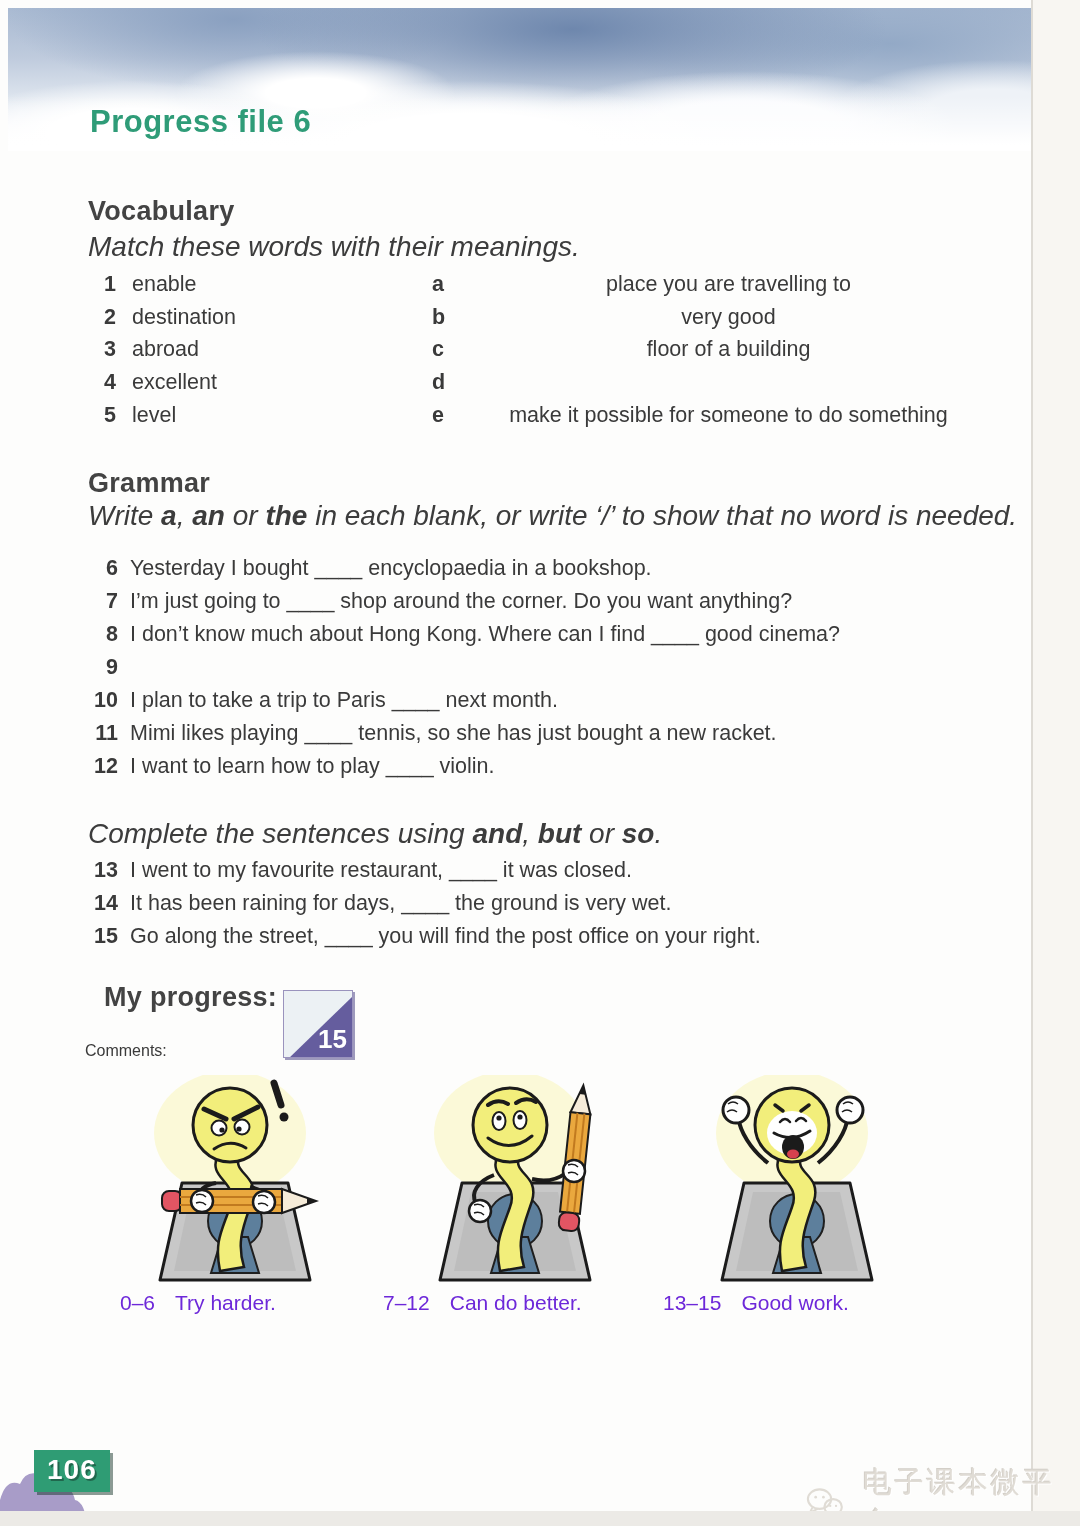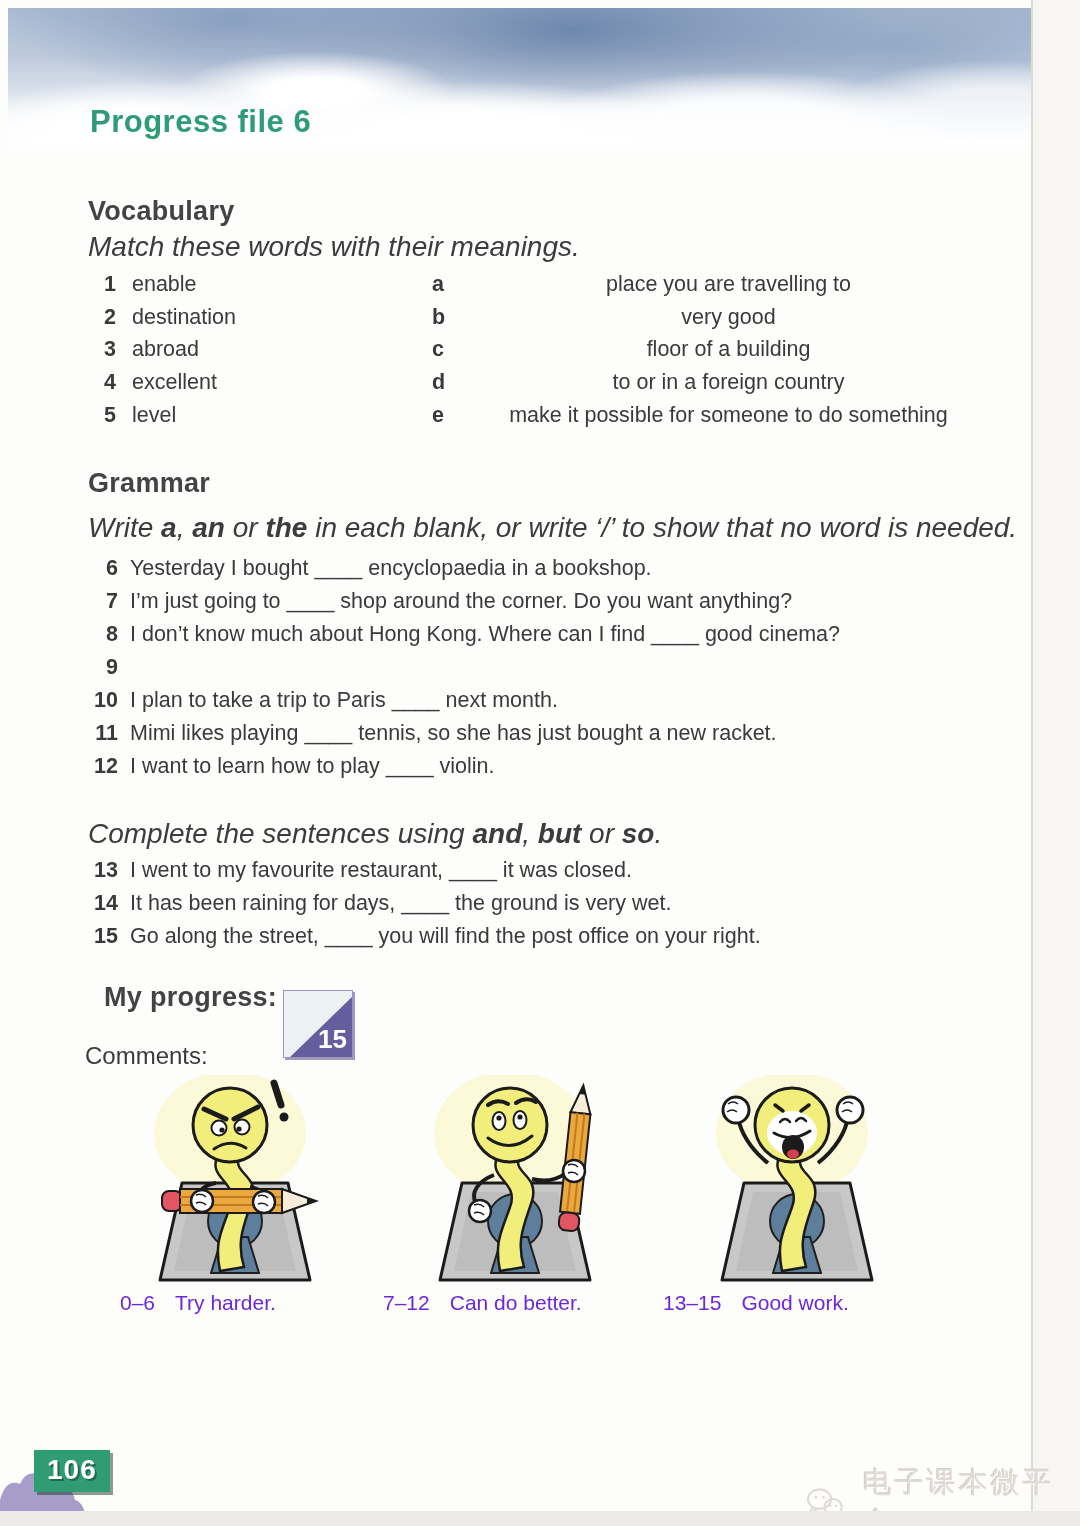--- a/index.html
+++ b/index.html
@@ -104,32 +104,31 @@
     <div class="vrow">
       <span class="vnum">3</span>
       <span class="vword">abroad</span>
       <span class="vletter">c</span>
       <span class="vmean">floor of a building</span>
     </div>
     <div class="vrow">
       <span class="vnum">4</span>
       <span class="vword">excellent</span>
       <span class="vletter">d</span>
-      <span class="vmean">to or in a foreign country</span>
     </div>
     <div class="vrow">
       <span class="vnum">5</span>
       <span class="vword">level</span>
       <span class="vletter">e</span>
       <span class="vmean">make it possible for someone to do something</span>
     </div>
   </div>
 
   <div class="h2" style="left:88px; top:468px;text-align:center;">Grammar</div>
-  <div class="instr" style="left:88px; top:512px;text-align:right;"><span>Write </span><span class="seg-b">a</span><span>, </span><span class="seg-b">an</span><span> or </span><span class="seg-b">the</span><span> in each blank, or write ‘/’ to show that no word is needed.</span></div>
+  <div class="instr" style="left:88px; top:500px;text-align:right;"><span>Write </span><span class="seg-b">a</span><span>, </span><span class="seg-b">an</span><span> or </span><span class="seg-b">the</span><span> in each blank, or write ‘/’ to show that no word is needed.</span></div>
 
   <div class="glist" style="top:556px;">
     <div class="grow">
       <span class="gnum">6</span>
       <span class="gtext">Yesterday I bought ____ encyclopaedia in a bookshop.</span>
     </div>
     <div class="grow">
       <span class="gnum">7</span>
       <span class="gtext">I’m just going to ____ shop around the corner. Do you want anything?</span>
     </div>
@@ -169,21 +168,21 @@
       <span class="gnum">15</span>
       <span class="gtext">Go along the street, ____ you will find the post office on your right.</span>
     </div>
   </div>
 
   <div class="h2" style="left:104px; top:982px;">My progress:</div>
   <div class="score-box">
     <div class="score-tri"></div>
     <div class="score-num">15</div>
   </div>
-  <div style="position:absolute; left:85px; top:1042px; font-size:24px;">Comments:</div>
+  <div style="position:absolute; left:85px; top:1042px; font-size:16px;">Comments:</div>
 
   <svg class="figure" style="left:118px; top:1075px;" viewBox="0 0 230 215">
     <ellipse cx="112" cy="58" rx="76" ry="62" fill="#fbf9d8"></ellipse>
     <polygon points="42,205 192,205 170,108 64,108" fill="#c8c8c8" stroke="#1b1b1b" stroke-width="3" stroke-linejoin="round"></polygon>
     <polygon points="56,196 178,196 160,117 73,117" fill="#bdbdbd"></polygon>
     <circle cx="117" cy="146" r="27" fill="#5d7f9c" stroke="#1f1f1f" stroke-width="2"></circle>
     <polygon points="104,162 130,162 141,198 93,198" fill="#5d7f9c" stroke="#1f1f1f" stroke-width="2"></polygon>
     <path d="M100,80 C88,104 122,106 112,132 C104,156 96,166 102,196 L126,192 C118,166 126,150 134,126 C142,98 112,100 122,78 Z" fill="#f2ee7b" stroke="#1b1b1b" stroke-width="2.5"></path>
     <circle cx="112" cy="50" r="37" fill="#f2ee7b" stroke="#1b1b1b" stroke-width="3"></circle>
     <path d="M86,34 L108,44" stroke="#1b1b1b" stroke-width="5" stroke-linecap="round" fill="none"></path>

